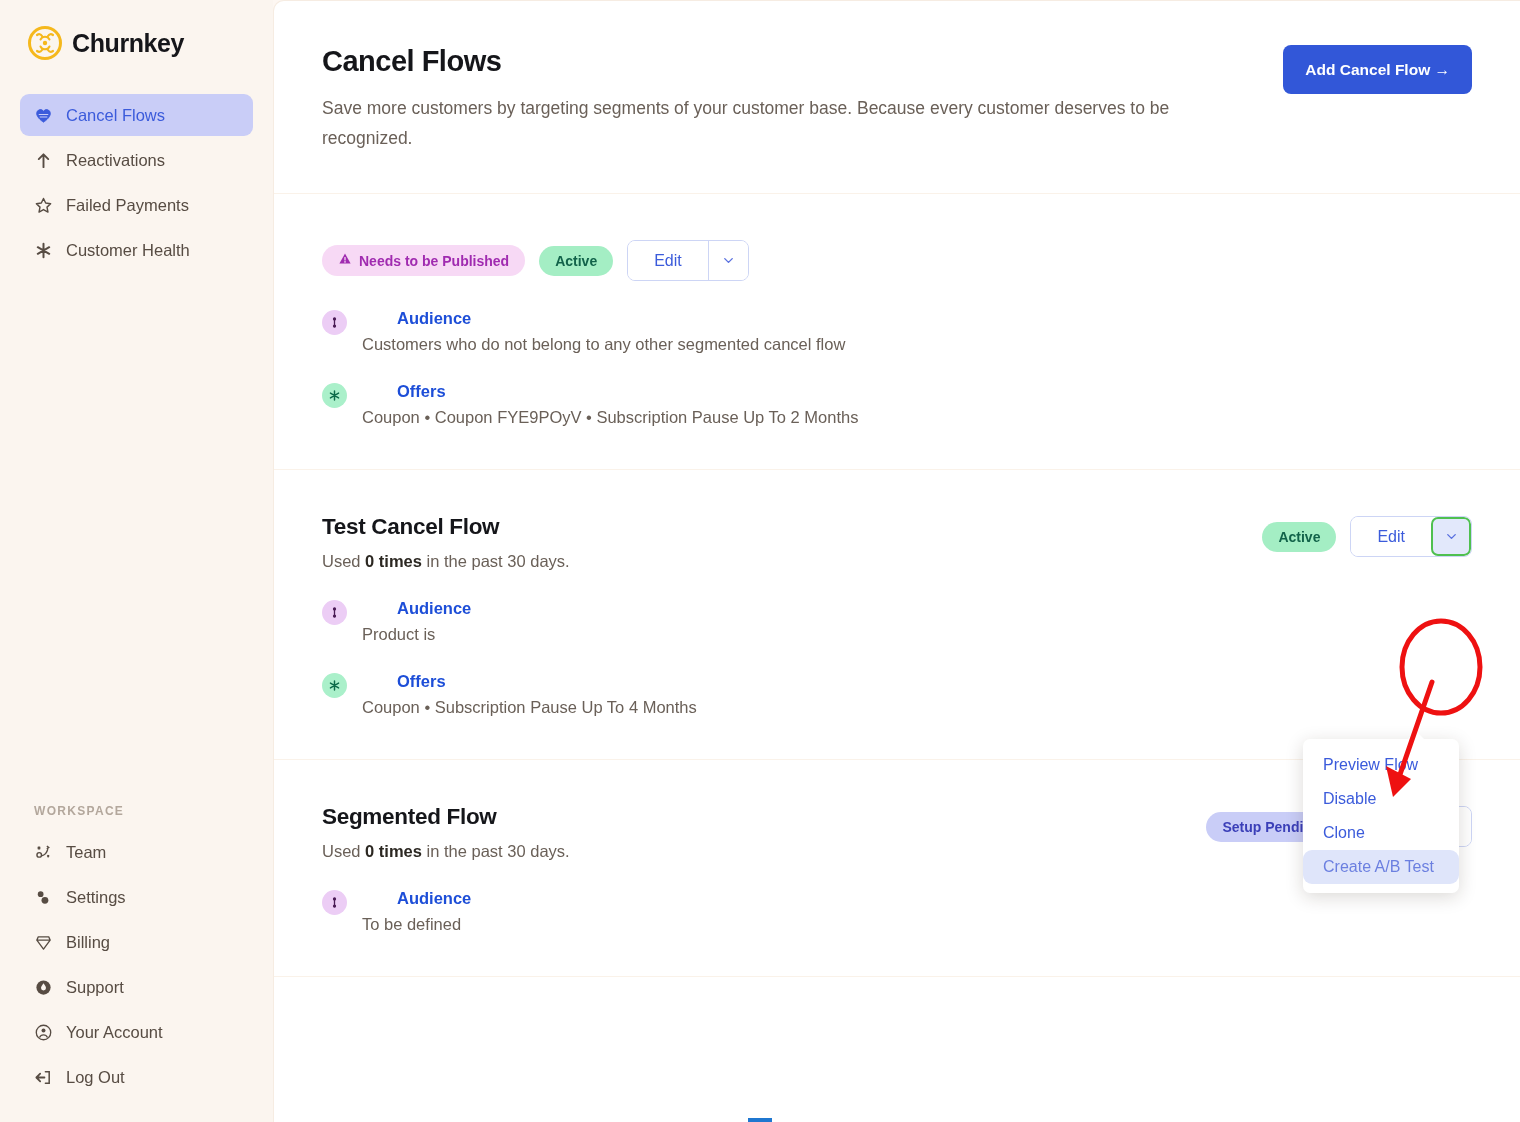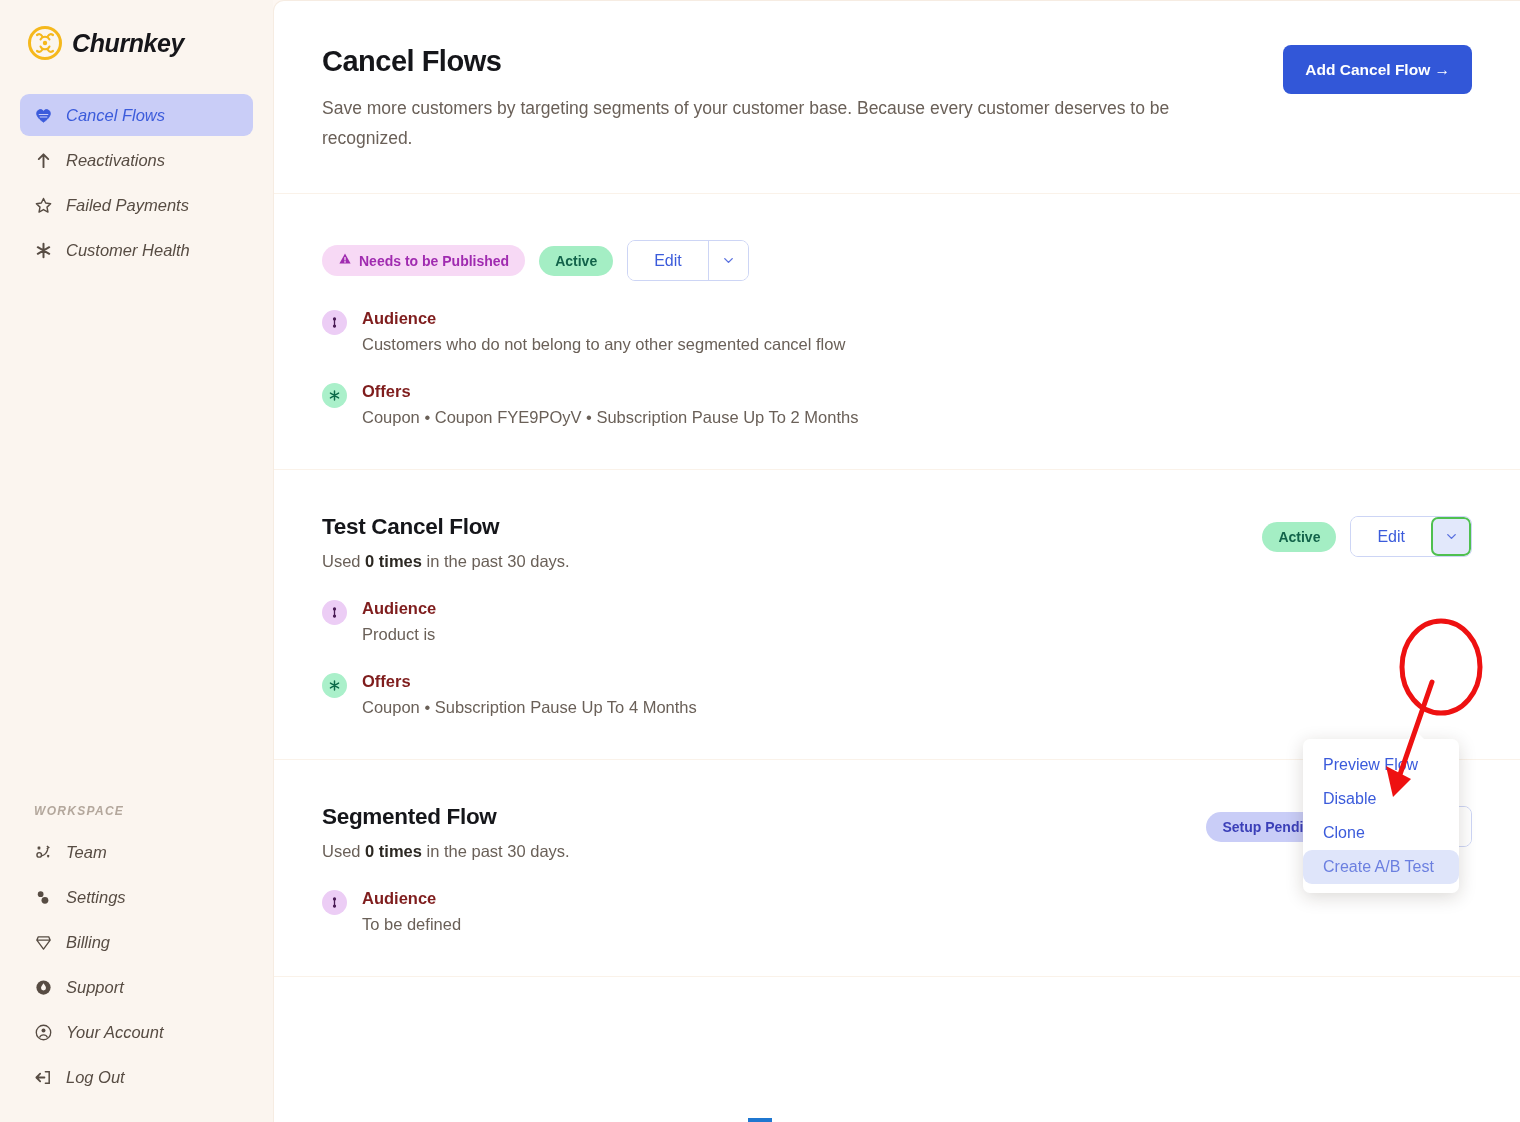--- a/index.html
+++ b/index.html
@@ -11,21 +11,20 @@
   }
   .app { display: flex; width: 1520px; height: 1122px; position: relative; }
 
   
   .sidebar {
     width: 273px; height: 1122px;
     background: #fbf5ef;
     display: flex; flex-direction: column;
     flex-shrink: 0;
     position: relative;
-    font-style: italic;
   }
   .brand { display: flex; align-items: center; gap: 10px; padding: 20px 0 0 28px; height: 66px; }
   .brand-mark { width: 34px; height: 34px; flex-shrink: 0; }
   .brand-name { font-size: 25px; font-weight: 700; color: #16161a; letter-spacing: -0.4px; }
 
   .nav-top { margin-top: 28px; padding: 0 20px; }
   .nav-item {
     display: flex; align-items: center; gap: 13px;
     height: 42px; padding: 0 14px; border-radius: 9px;
     font-size: 16.5px; color: #574c43; cursor: pointer;
@@ -105,21 +104,21 @@
   }
   .split-btn .caret.highlighted { background: #e2e8fb; border: 2px solid #4fc04f; border-radius: 7px; }
 
   .detail-block { margin-top: 28px; display: flex; gap: 15px; align-items: flex-start; }
   .dot {
     width: 25px; height: 25px; border-radius: 50%; flex-shrink: 0;
     display: flex; align-items: center; justify-content: center; margin-top: 1px;
   }
   .dot.aud { background: #eccdf5; }
   .dot.off { background: #aaf0ca; }
-  .detail-label { font-size: 16.5px; font-weight: 700; color: #7f1d1d; }
+  .detail-label { font-size: 16.5px; font-weight: 700; color: #1d4ed8; margin-left: 35px; }
   .detail-value { font-size: 16.5px; color: #6a6058; margin-top: 7px; }
 
   
   .dropdown {
     position: absolute; width: 156px; background: #fff;
     border-radius: 7px; box-shadow: 0 4px 18px rgba(40,30,20,.17);
     padding: 9px 0 0 0; z-index: 30;
   }
   .dropdown::before {
     content: ""; position: absolute; top: -8px; right: 34px;

